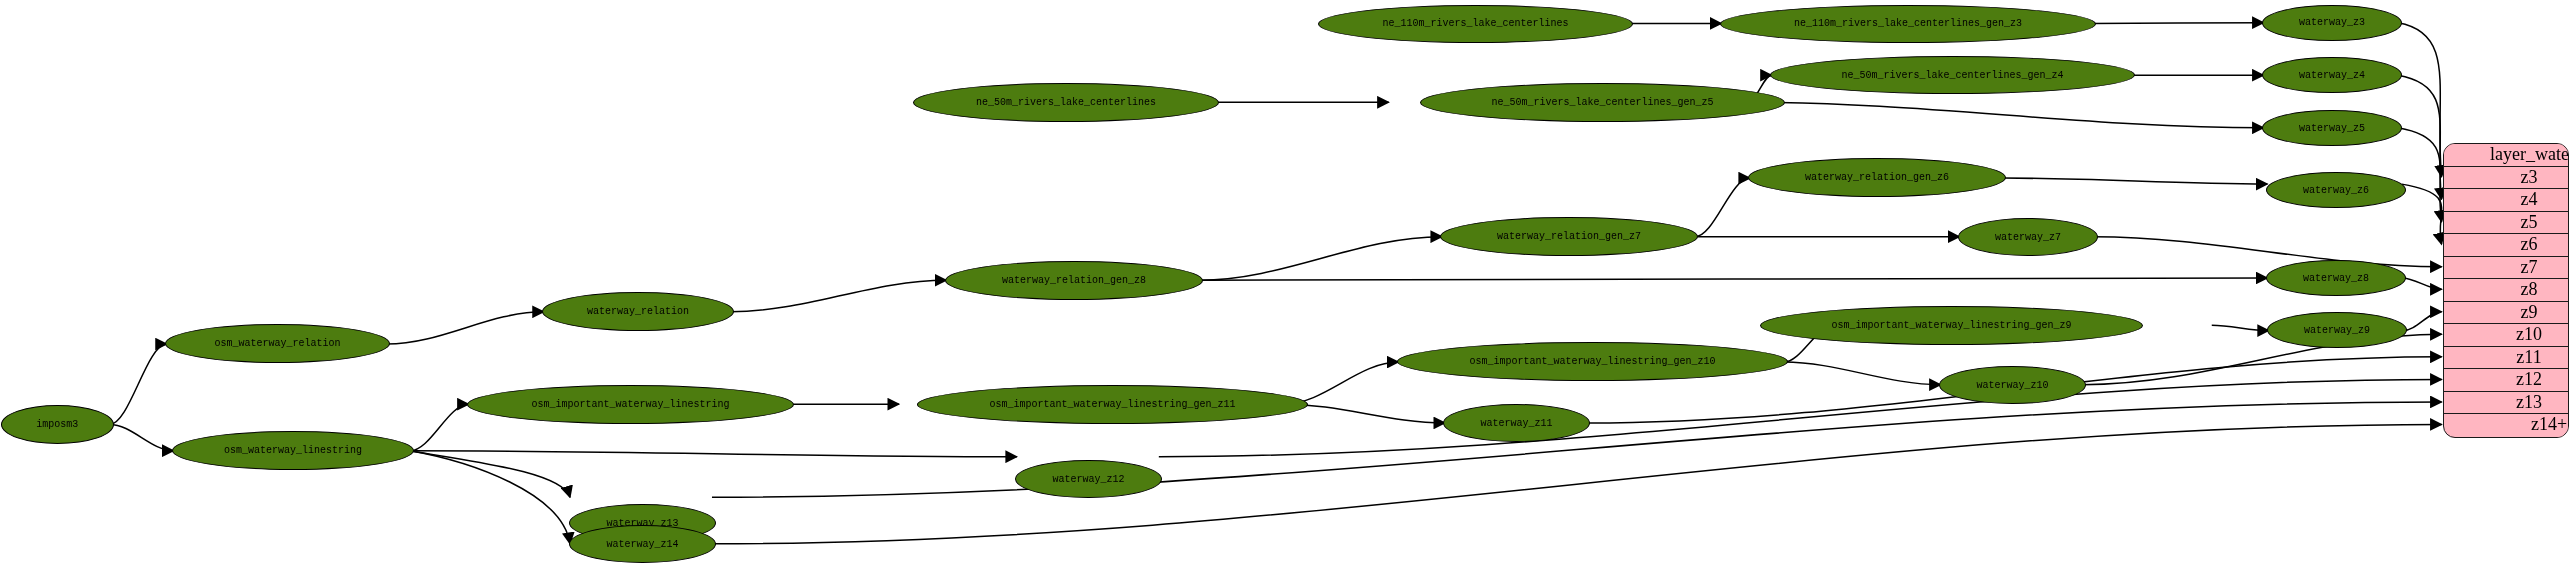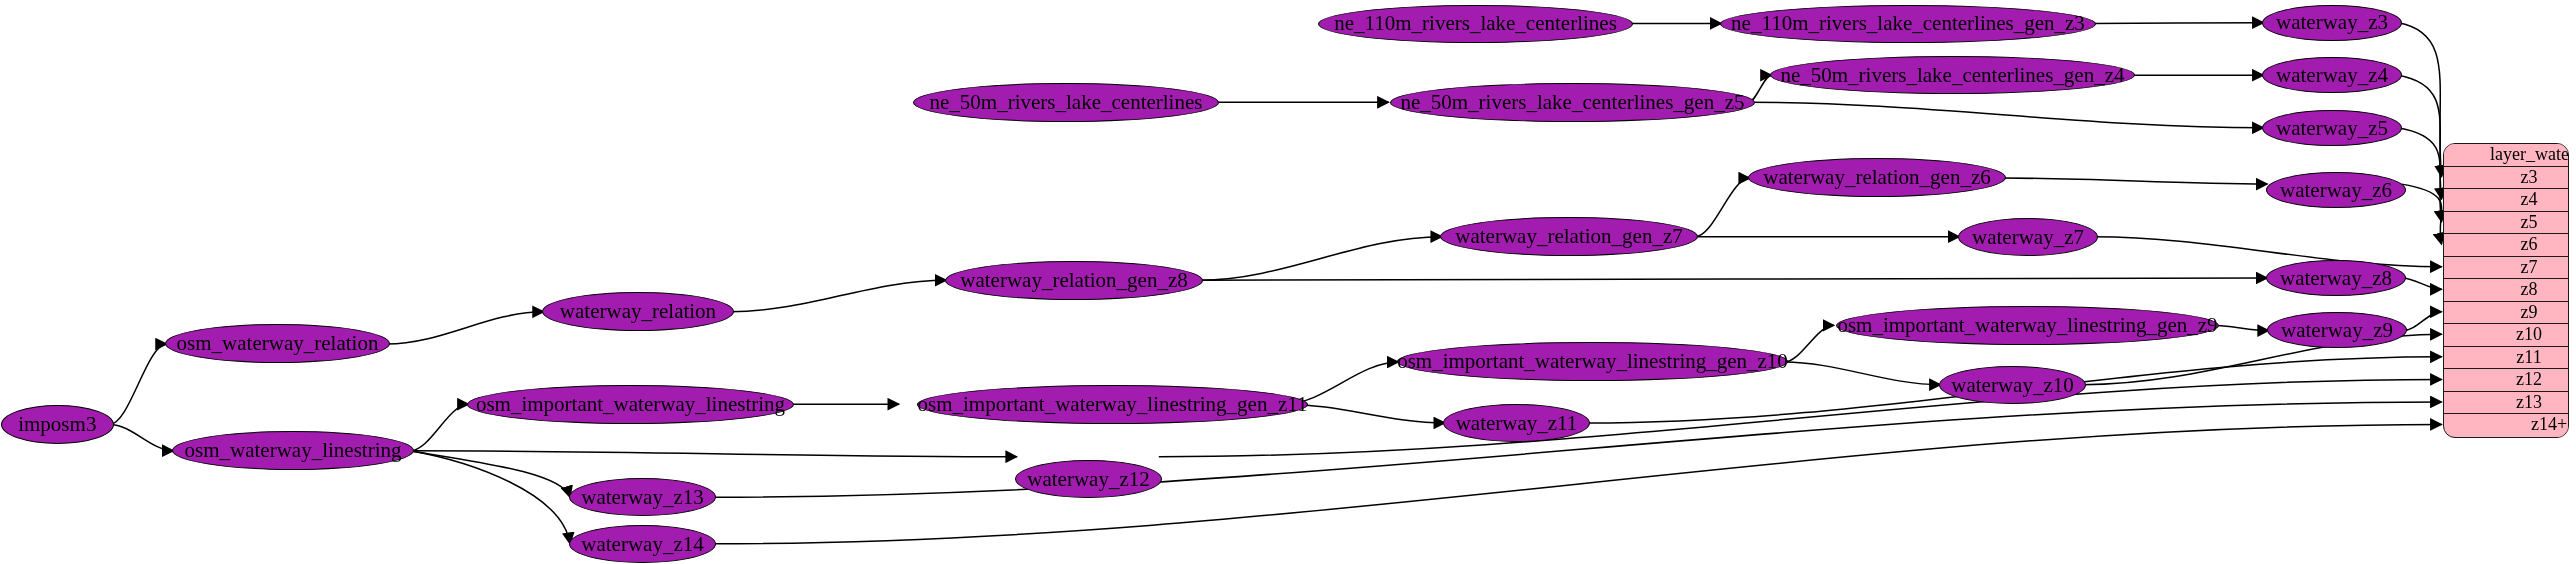--- a/index.html
+++ b/index.html
@@ -24,28 +24,29 @@
   #edge-layer path.edge {
     fill: none;
     stroke: #000000;
     stroke-width: 2;
   }
   .node {
     position: absolute;
     display: flex;
     align-items: center;
     justify-content: center;
-    background: #a21caf;
+    background: #4d7c0f;
     border: 1.5px solid #000000;
     border-radius: 50%;
-    font-size: 21px;
+    font-size: 10px;
     color: #000000;
     white-space: nowrap;
     box-sizing: border-box;
     z-index: 2;
+    font-family: Liberation Mono, monospace;
   }
   #db-table {
     position: absolute;
     left: 2443px;
     top: 143px;
     width: 126px;
     background: #ffb6c1;
     border: 1.5px solid #1a1a1a;
     border-radius: 12px;
     box-sizing: border-box;
@@ -118,36 +119,36 @@
         <path d="M 948 724 C 1754.05 724, 2444.95 565, 3251 565" class="edge" marker-end="url(#arrow)"></path>
       </g>
   </svg>
 
   <div id="node-layer">
       <div class="node" style="left: 0.8px; top: 405px; width: 113px; height: 39px; text-align: right;">imposm3</div>
       <div class="node" style="left: 165px; top: 324px; width: 225px; height: 39px;">osm_waterway_relation</div>
       <div class="node" style="left: 172px; top: 431px; width: 242px; height: 39px; text-align: center;">osm_waterway_linestring</div>
       <div class="node" style="left: 542px; top: 292px; width: 192px; height: 39px;">waterway_relation</div>
       <div class="node" style="left: 467px; top: 385px; width: 327px; height: 39px;">osm_important_waterway_linestring</div>
-      <div class="node" style="left: 569px; top: 478px; width: 147px; height: 38px;">waterway_z13</div>
+      <div class="node" style="left: 569px; top: 504px; width: 147px; height: 38px;">waterway_z13</div>
       <div class="node" style="left: 569px; top: 525px; width: 147px; height: 38px;">waterway_z14</div>
       <div class="node" style="left: 913px; top: 83px; width: 306px; height: 39px;">ne_50m_rivers_lake_centerlines</div>
       <div class="node" style="left: 945px; top: 261px; width: 258px; height: 39px;">waterway_relation_gen_z8</div>
       <div class="node" style="left: 917px; top: 385px; width: 391px; height: 39px;">osm_important_waterway_linestring_gen_z11</div>
       <div class="node" style="left: 1015px; top: 460px; width: 147px; height: 38px;">waterway_z12</div>
       <div class="node" style="left: 1318px; top: 4.5px; width: 315px; height: 38px;">ne_110m_rivers_lake_centerlines</div>
-      <div class="node" style="left: 1390px; top: 83px; width: 365px; height: 39px;">ne_50m_rivers_lake_centerlines_gen_z5</div>
+      <div class="node" style="left: 1420px; top: 83px; width: 365px; height: 39px;">ne_50m_rivers_lake_centerlines_gen_z5</div>
       <div class="node" style="left: 1440px; top: 217px; width: 258px; height: 39px;">waterway_relation_gen_z7</div>
       <div class="node" style="left: 1397px; top: 342px; width: 391px; height: 39px;">osm_important_waterway_linestring_gen_z10</div>
       <div class="node" style="left: 1443px; top: 404px; width: 147px; height: 38px;">waterway_z11</div>
       <div class="node" style="left: 1720px; top: 4.5px; width: 376px; height: 38px; text-align: center;">ne_110m_rivers_lake_centerlines_gen_z3</div>
       <div class="node" style="left: 1770px; top: 56px; width: 365px; height: 38px;">ne_50m_rivers_lake_centerlines_gen_z4</div>
       <div class="node" style="left: 1748px; top: 158px; width: 258px; height: 39px;">waterway_relation_gen_z6</div>
       <div class="node" style="left: 1958px; top: 218px; width: 140px; height: 38px;">waterway_z7</div>
-      <div class="node" style="left: 1836px; top: 306px; width: 383px; height: 39px; text-align: center;">osm_important_waterway_linestring_gen_z9</div>
+      <div class="node" style="left: 1760px; top: 306px; width: 383px; height: 39px; text-align: center;">osm_important_waterway_linestring_gen_z9</div>
       <div class="node" style="left: 1939px; top: 366px; width: 147px; height: 38px;">waterway_z10</div>
       <div class="node" style="left: 2262px; top: 4.5px; width: 140px; height: 36px;">waterway_z3</div>
       <div class="node" style="left: 2262px; top: 57px; width: 140px; height: 36px;">waterway_z4</div>
       <div class="node" style="left: 2262px; top: 110px; width: 140px; height: 36px;">waterway_z5</div>
       <div class="node" style="left: 2266px; top: 172px; width: 140px; height: 36px;">waterway_z6</div>
       <div class="node" style="left: 2266px; top: 260px; width: 140px; height: 36px;">waterway_z8</div>
       <div class="node" style="left: 2267px; top: 312px; width: 140px; height: 36px;">waterway_z9</div>
     </div>
 
   <div id="db-table">

